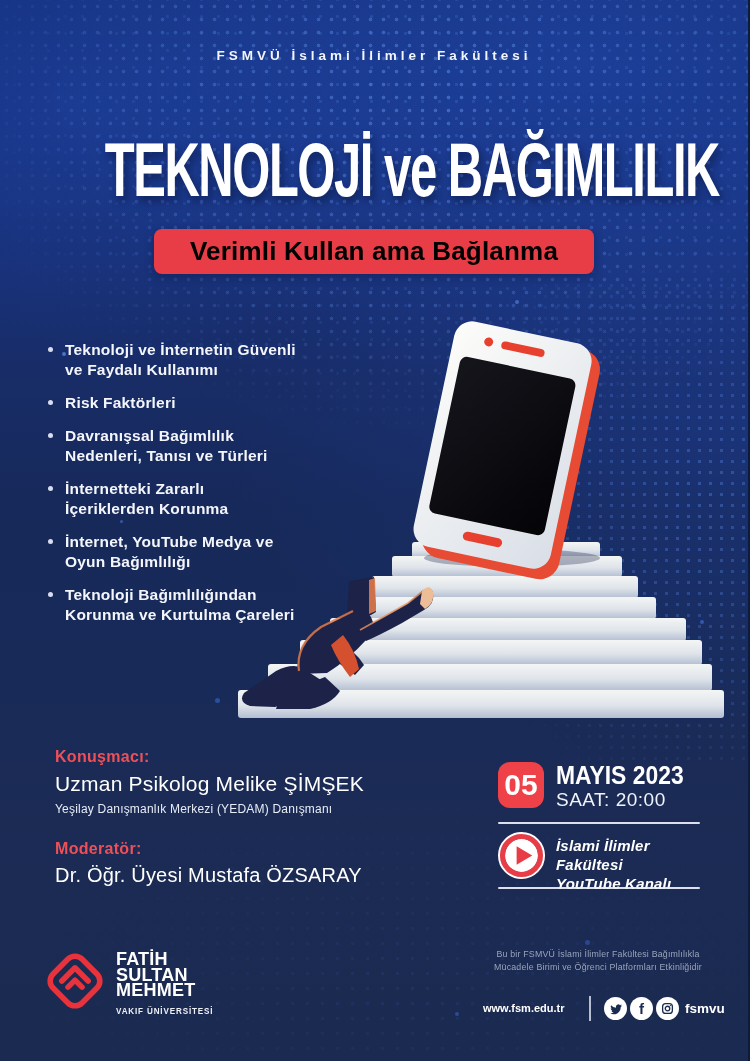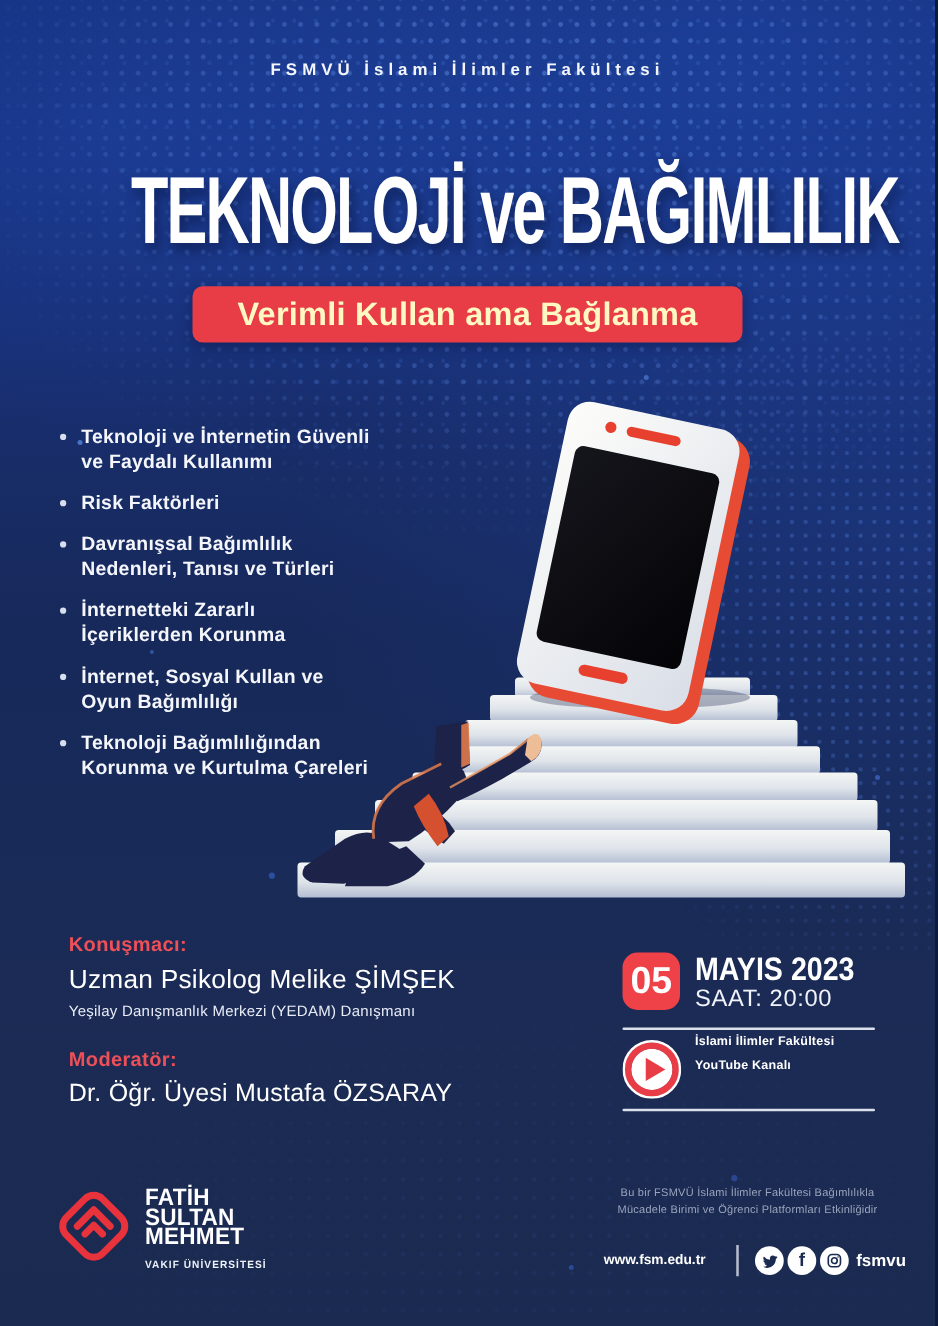--- a/index.html
+++ b/index.html
@@ -32,21 +32,21 @@
     mask-image:radial-gradient(70% 80% at 55% 75%, #000 0%, transparent 80%);}
   .spark{position:absolute;border-radius:50%;}
 
   .faculty-header{position:absolute;top:48px;left:0;width:100%;text-align:center;
     font-size:13.5px;font-weight:600;letter-spacing:4px;color:#f2f5fc;}
   .main-title{position:absolute;top:130px;left:0;width:100%;text-align:center;
     font-size:68px;font-weight:bold;letter-spacing:-2px;color:#ffffff;
     transform:scale(.72,1.12);transform-origin:50% 50%;white-space:nowrap;
     text-shadow:4px 5px 10px rgba(5,10,40,.45);}
   .badge-wrap{position:absolute;top:229px;left:0;width:100%;text-align:center;}
-  .badge{display:inline-block;background:#e83d46;color:#fef9c3;border-radius:8px;
+  .badge{display:inline-block;background:#e83d46;color:#000000;border-radius:8px;
     padding:7px 36px;font-size:26px;font-weight:600;letter-spacing:.2px;
     box-shadow:0 3px 10px rgba(10,15,50,.35);}
 
   .topics{position:absolute;left:48px;top:340px;width:340px;list-style:none;margin:0;padding:0;}
   .topics li{display:flex;margin-bottom:13px;}
   .topics .dot{flex:0 0 auto;width:5px;height:5px;border-radius:50%;background:#d7deee;margin:7px 12px 0 0;}
   .topics .t-text{font-size:15.5px;font-weight:600;line-height:20px;color:#f4f6fc;
     white-space:pre-line;letter-spacing:.2px;}
 
   .illu{position:absolute;left:180px;top:320px;width:570px;height:410px;}
@@ -60,22 +60,22 @@
   .event-block{position:absolute;left:498px;top:762px;width:220px;}
   .day-badge{position:absolute;left:0;top:0;width:46px;height:46px;background:#ee4148;
     border-radius:12px;display:flex;align-items:center;justify-content:center;
     font-size:30px;font-weight:bold;color:#fff;}
   .month{position:absolute;left:58px;top:-2px;font-size:26px;font-weight:bold;white-space:nowrap;
     transform:scaleX(.88);transform-origin:left;}
   .time{position:absolute;left:58px;top:27px;font-size:19px;font-weight:400;letter-spacing:.5px;color:#f0f3fa;}
   .ev-line{position:absolute;left:0;width:202px;height:2px;background:rgba(235,240,250,.92);border-radius:1px;}
   .line1{top:60px;} .line2{top:125px;}
   .yt-icon{position:absolute;left:0;top:70px;width:47px;height:47px;}
-  .channel{position:absolute;left:58px;top:62px;font-size:10px;font-weight:bold;
-    line-height:19px;white-space:pre-line;letter-spacing:.2px;}
+  .channel{position:absolute;left:58px;top:74px;font-size:15px;font-weight:bold;
+    line-height:19px;white-space:pre-line;letter-spacing:.2px;font-style:italic;}
 
   .logo-mark{position:absolute;left:44px;top:946px;width:62px;height:70px;}
   .uni-name{position:absolute;left:116px;top:951px;font-weight:bold;font-size:19px;
     line-height:15.5px;letter-spacing:.2px;color:#fff;transform:scaleX(.95);transform-origin:left;}
   .uni-sub{font-size:8.5px;font-weight:bold;letter-spacing:.9px;margin-top:6px;color:#eef1f8;}
   .disclaimer{position:absolute;left:452px;top:948px;width:292px;text-align:center;
     font-size:8.8px;line-height:13px;color:#9aa4bd;white-space:pre-line;letter-spacing:.2px;}
   .site-row{position:absolute;left:0px;top:996px;width:750px;height:26px;}
   .website{position:absolute;left:483px;top:6px;font-size:11px;font-weight:bold;color:#fff;}
   .vsep{position:absolute;left:589px;top:0;width:1.5px;height:25px;background:rgba(235,240,250,.75);}
@@ -124,21 +124,21 @@
         <span class="t-text">Davranışsal Bağımlılık
 Nedenleri, Tanısı ve Türleri</span>
       </li>
     <li>
         <span class="dot"></span>
         <span class="t-text">İnternetteki Zararlı
 İçeriklerden Korunma</span>
       </li>
     <li>
         <span class="dot"></span>
-        <span class="t-text">İnternet, Sosyal Kullan ve
+        <span class="t-text">İnternet, YouTube Medya ve
 Oyun Bağımlılığı</span>
       </li>
     <li>
         <span class="dot"></span>
         <span class="t-text">Teknoloji Bağımlılığından
 Korunma ve Kurtulma Çareleri</span>
       </li>
   </ul>
 
   <svg class="illu" viewBox="0 0 570 410">

